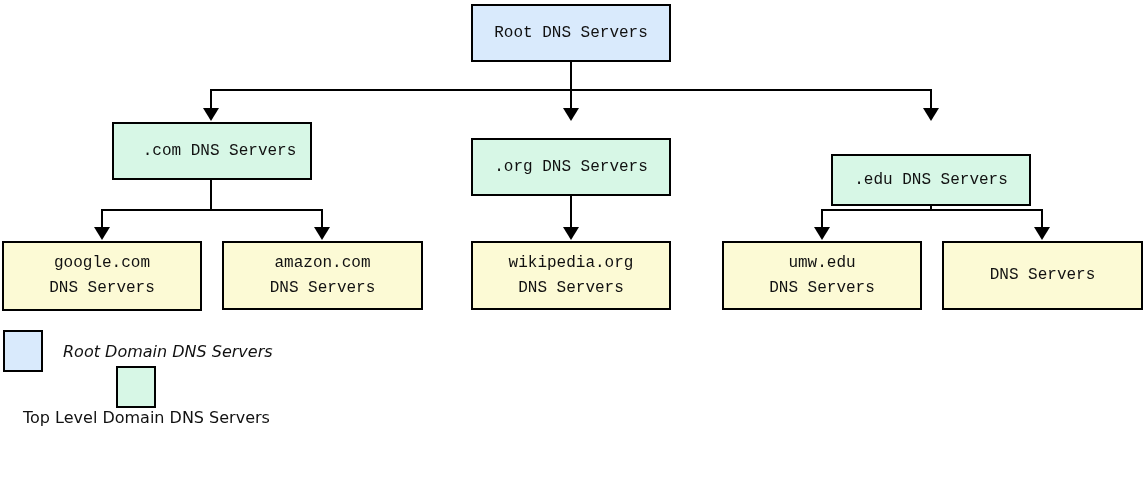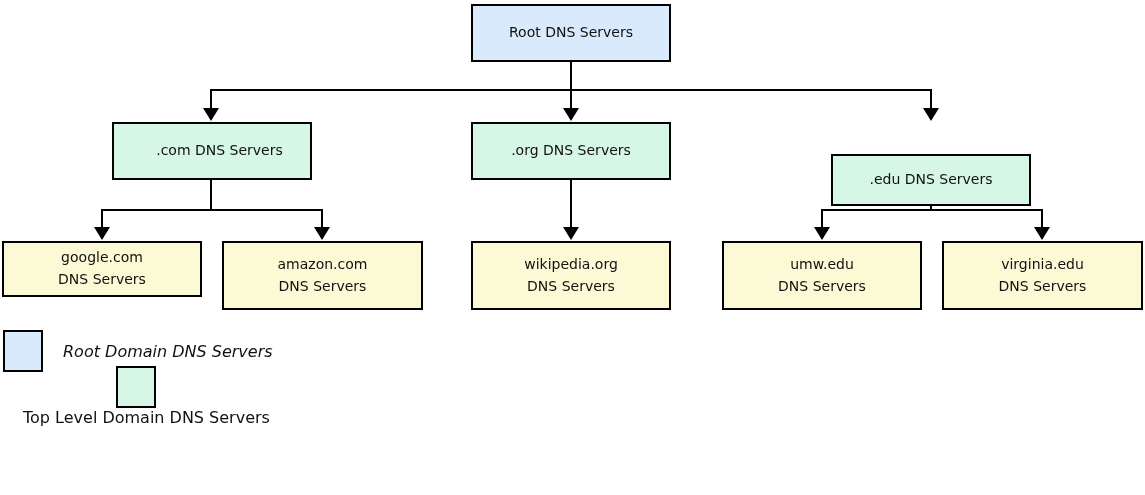--- a/index.html
+++ b/index.html
@@ -17,34 +17,35 @@
   }
   .node {
     position: absolute;
     box-sizing: border-box;
     border: 2px solid var(--border, #000000);
     display: flex;
     flex-direction: column;
     align-items: center;
     justify-content: center;
     text-align: right;
-    font-size: 14px;
+    font-size: 16px;
     color: #111111;
     line-height: 1.55;
+    font-family: Liberation Mono, monospace;
   }
   .fill-root { background: var(--root_fill, #d9eafc); }
   .fill-tld  { background: var(--tld_fill,  #d7f7e6); }
   .fill-auth { background: var(--auth_fill, #fcfad5); }
 
   
   .n-root      { left: 471px; top: 4px;   width: 200px; height: 58px; }
   .n-com       { left: 112px; top: 122px; width: 200px; height: 58px; padding-left: 15px; }
-  .n-org       { left: 471px; top: 122px; width: 200px; height: 58px; }
+  .n-org       { left: 471px; top: 138px; width: 200px; height: 58px; }
   .n-edu       { left: 831px; top: 122px; width: 200px; height: 52px; margin-top: 32px; }
-  .n-google    { left: 2px;   top: 241px; width: 200px; height: 56px; }
+  .n-google    { left: 2px;   top: 241px; width: 200px; height: 70px; }
   .n-amazon    { left: 222px; top: 241px; width: 201px; height: 69px; }
   .n-wikipedia { left: 471px; top: 241px; width: 200px; height: 69px; }
   .n-umw       { left: 722px; top: 241px; width: 200px; height: 69px; }
   .n-virginia  { left: 942px; top: 241px; width: 201px; height: 69px; }
 
   #connector-layer {
     position: absolute;
     left: 0; top: 0;
     width: 1145px;
     height: 495px;
@@ -135,21 +136,20 @@
   </div>
   <div class="node fill-auth n-wikipedia">
     <span>wikipedia.org</span>
     <span>DNS Servers</span>
   </div>
   <div class="node fill-auth n-umw">
     <span>umw.edu</span>
     <span>DNS Servers</span>
   </div>
   <div class="node fill-auth n-virginia">
-    <span>virginia.edu</span>
     <span>DNS Servers</span>
   </div>
 
   <div class="legend-row legend-row-0">
     <div class="legend-swatch fill-root"></div>
     <div class="legend-label">Root Domain DNS Servers</div>
   </div>
   <div class="legend-row legend-row-1">
     <div class="legend-swatch fill-tld"></div>
     <div class="legend-label">Top Level Domain DNS Servers</div>

